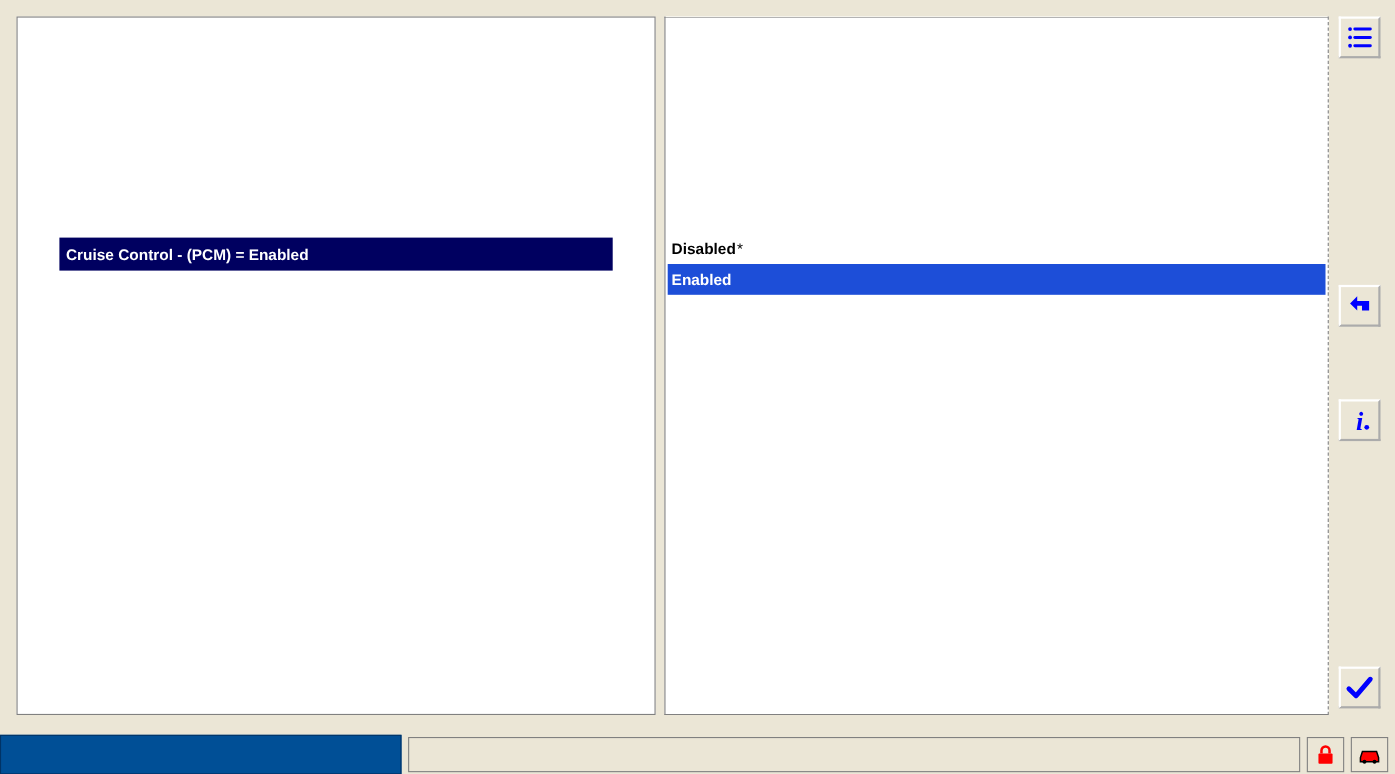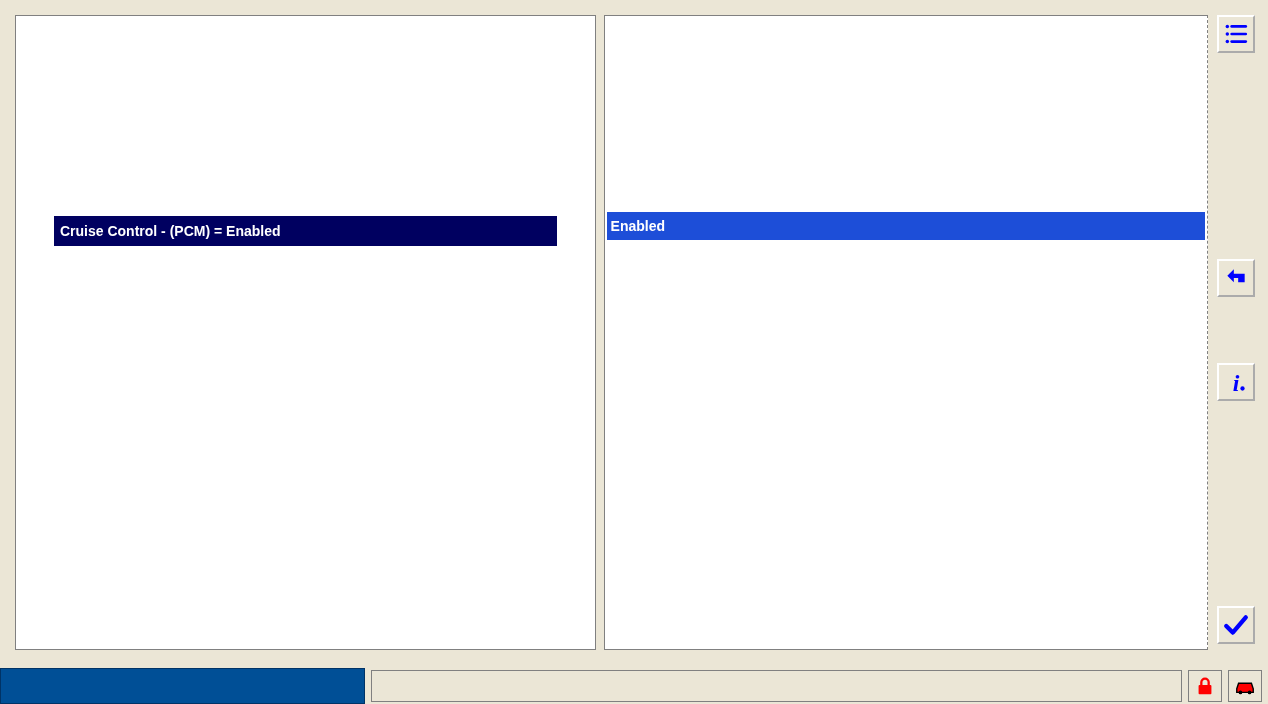--- a/index.html
+++ b/index.html
@@ -144,20 +144,23 @@
 </head>
 <body>
 
 <div class="main-area">
   <div class="panel panel-left">
     <div class="param-row">Cruise Control - (PCM) = Enabled</div>
   </div>
 
   <div class="panel panel-right">
     <div class="option-list">
+      <div class="option-row">
+        <span>Disabled</span><span class="star">*</span>
+      </div>
       <div class="option-row selected">
         <span>Enabled</span><span class="star"></span>
       </div>
     </div>
   </div>
 </div>
 
 <div class="sidebar">
   <button class="icon-btn" title="Menu">
     <svg viewBox="0 0 24 24">

